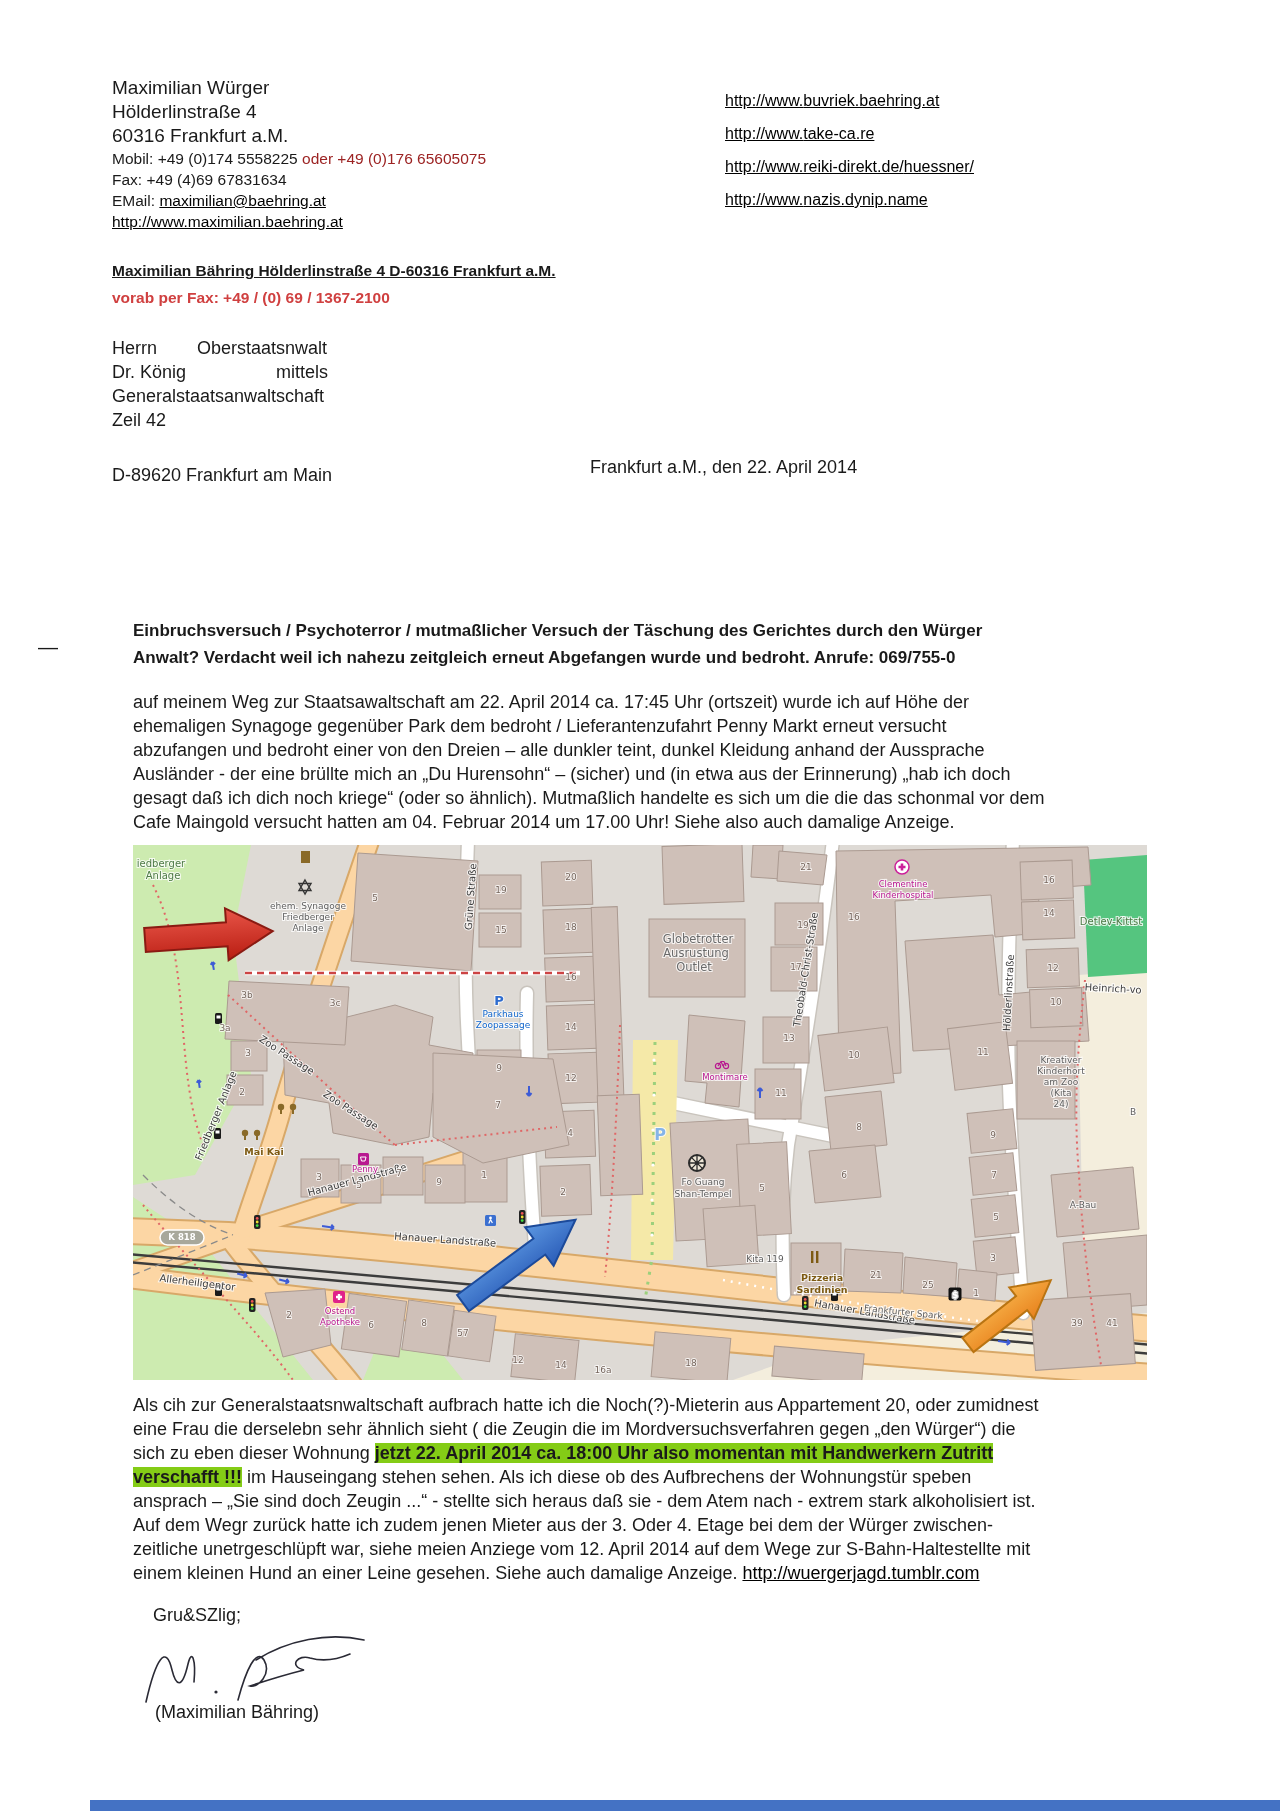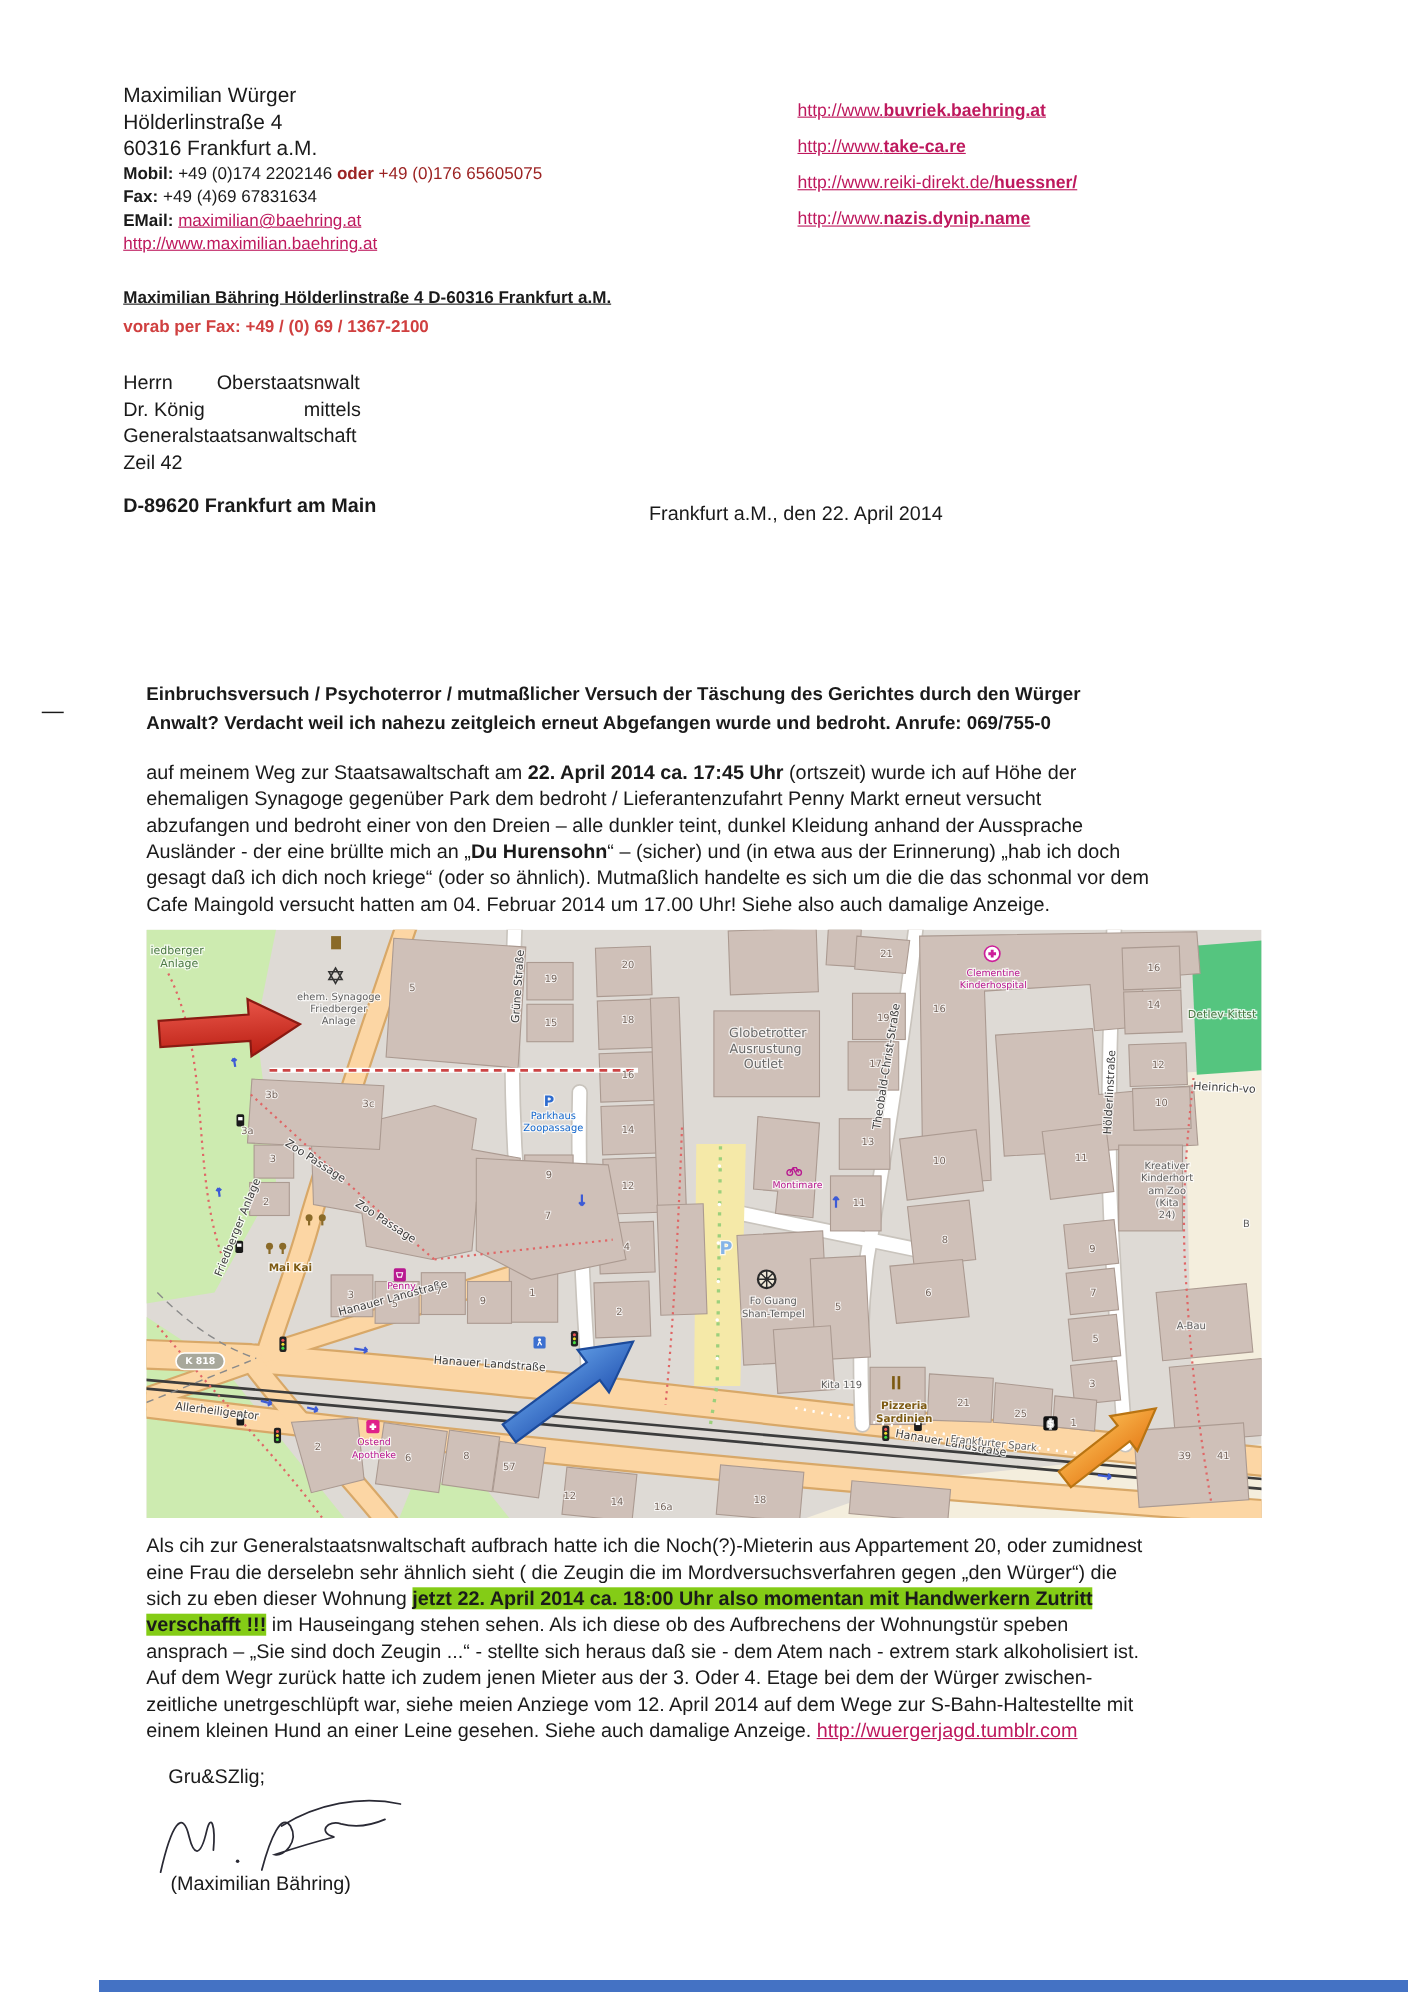--- a/index.html
+++ b/index.html
@@ -1,22 +1,22 @@
 <!DOCTYPE html>
 <html><head>
 <meta charset="utf-8">
 <style>
   html,body{margin:0;padding:0;background:#fff;}
   body{width:1280px;height:1811px;position:relative;font-family:"Liberation Sans",sans-serif;color:#1a1a1a;}
   .abs{position:absolute;}
   .big{font-size:19px;line-height:24px;}
   .small{font-size:15.5px;line-height:21px;}
-  .b{font-weight:bold;}
+  .b{font-weight:normal;margin-top:16px;}
   .darkred{color:#9c2323;}
-  .link{color:#be185d;text-decoration:underline;}
+  .link{color:#000000;text-decoration:underline;}
   .linkrow{font-size:16px;line-height:33px;}
   .hl{background:#84cc16;font-weight:bold;}
   .pre{white-space:pre;}
   .sender-line{font-size:15.5px;font-weight:bold;text-decoration:underline;}
   .fax-line{font-size:15.5px;color:#d04040;}
   .body17{font-size:18px;line-height:24px;}
   .subject{font-size:17px;line-height:27px;font-weight:bold;}
   .map-wrap{width:1014px;height:535px;overflow:hidden;}
   
   .m text{font-family:"DejaVu Sans",sans-serif;paint-order:stroke;stroke:rgba(255,255,255,.78);stroke-width:2.2px;text-anchor:middle;}
@@ -31,21 +31,21 @@
   .m .ref{font-size:8.5px;font-weight:bold;fill:#fff;stroke:none;}
   .blue-bar{background:#4472c4;height:11px;}
 </style>
 </head>
 <body>
 
 <div class="abs" style="left:112px;top:76px;">
   <div class="big">Maximilian Würger</div>
   <div class="big">Hölderlinstraße 4</div>
   <div class="big">60316 Frankfurt a.M.</div>
-  <div class="small"><span class="b">Mobil: </span><span>+49 (0)174 2202146 </span><span class="b darkred">oder </span><span class="darkred">+49 (0)176 65605075</span></div>
+  <div class="small"><span class="b">Mobil: </span><span>+49 (0)174 5558225 </span><span class="b darkred">oder </span><span class="darkred">+49 (0)176 65605075</span></div>
   <div class="small"><span class="b">Fax: </span><span>+49 (4)69 67831634</span></div>
   <div class="small"><span class="b">EMail: </span><span class="link">maximilian@baehring.at</span></div>
   <div class="small"><span class="link">http://www.maximilian.baehring.at</span></div>
 </div>
 
 <div class="abs" style="left:725px;top:84px;">
   <div class="linkrow"><span class="link">http://www.</span><span class="link b">buvriek.baehring.at</span></div>
   <div class="linkrow"><span class="link">http://www.</span><span class="link b">take-ca.re</span></div>
   <div class="linkrow"><span class="link">http://www.reiki-direkt.de/</span><span class="link b">huessner/</span></div>
   <div class="linkrow"><span class="link">http://www.</span><span class="link b">nazis.dynip.name</span></div>

